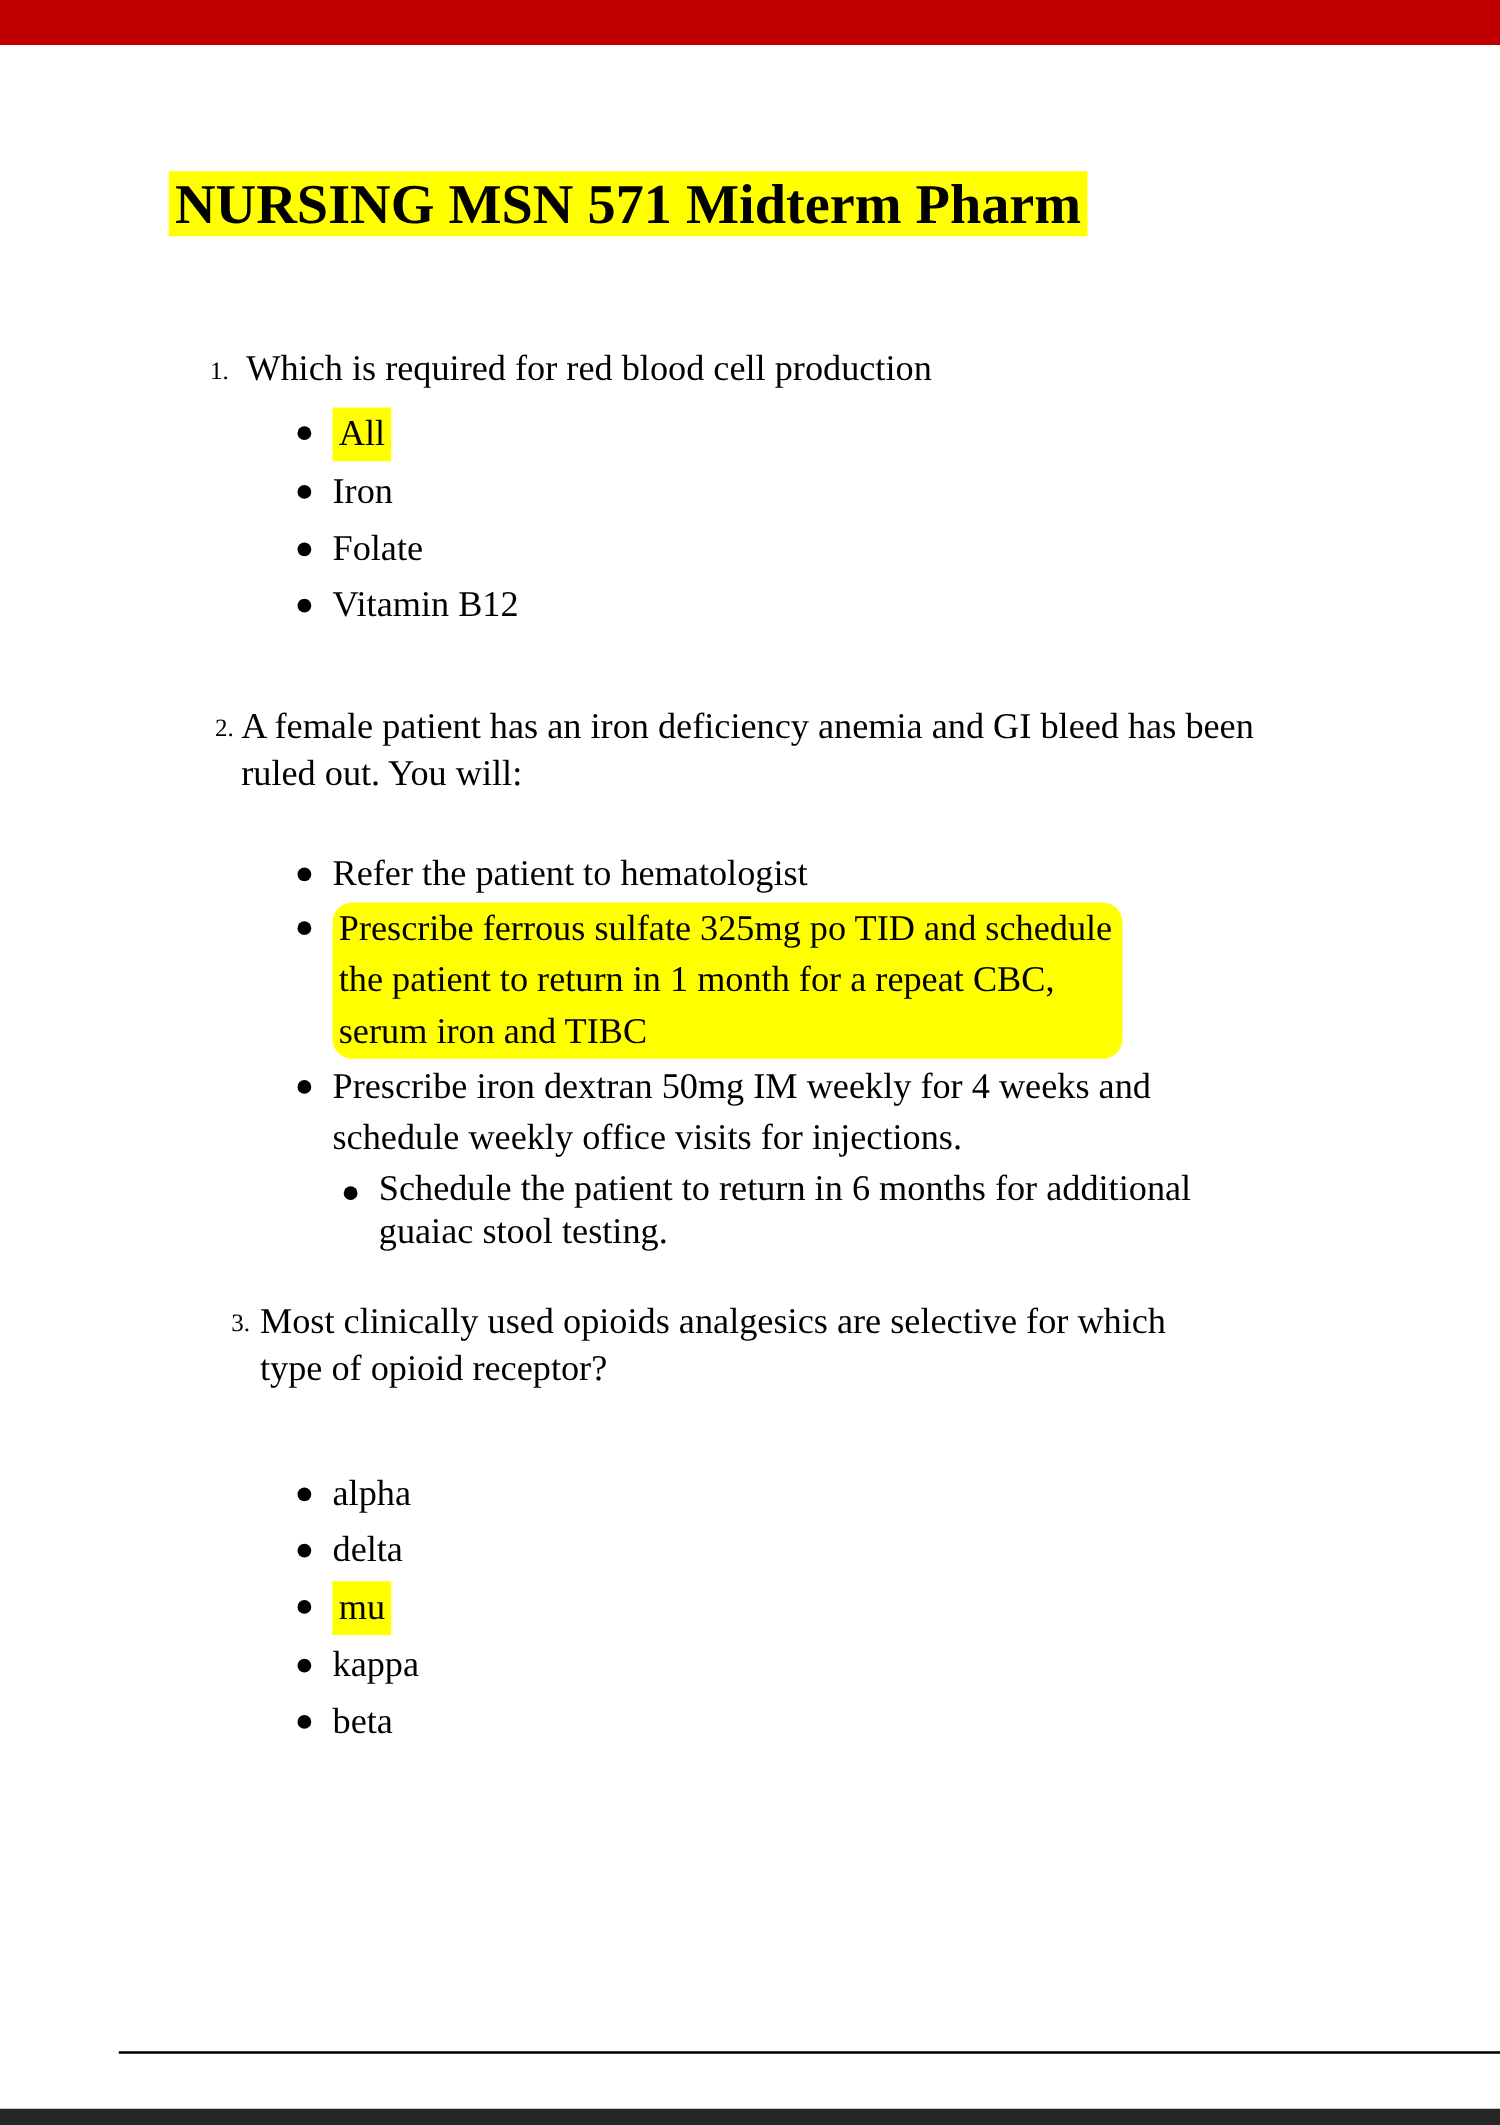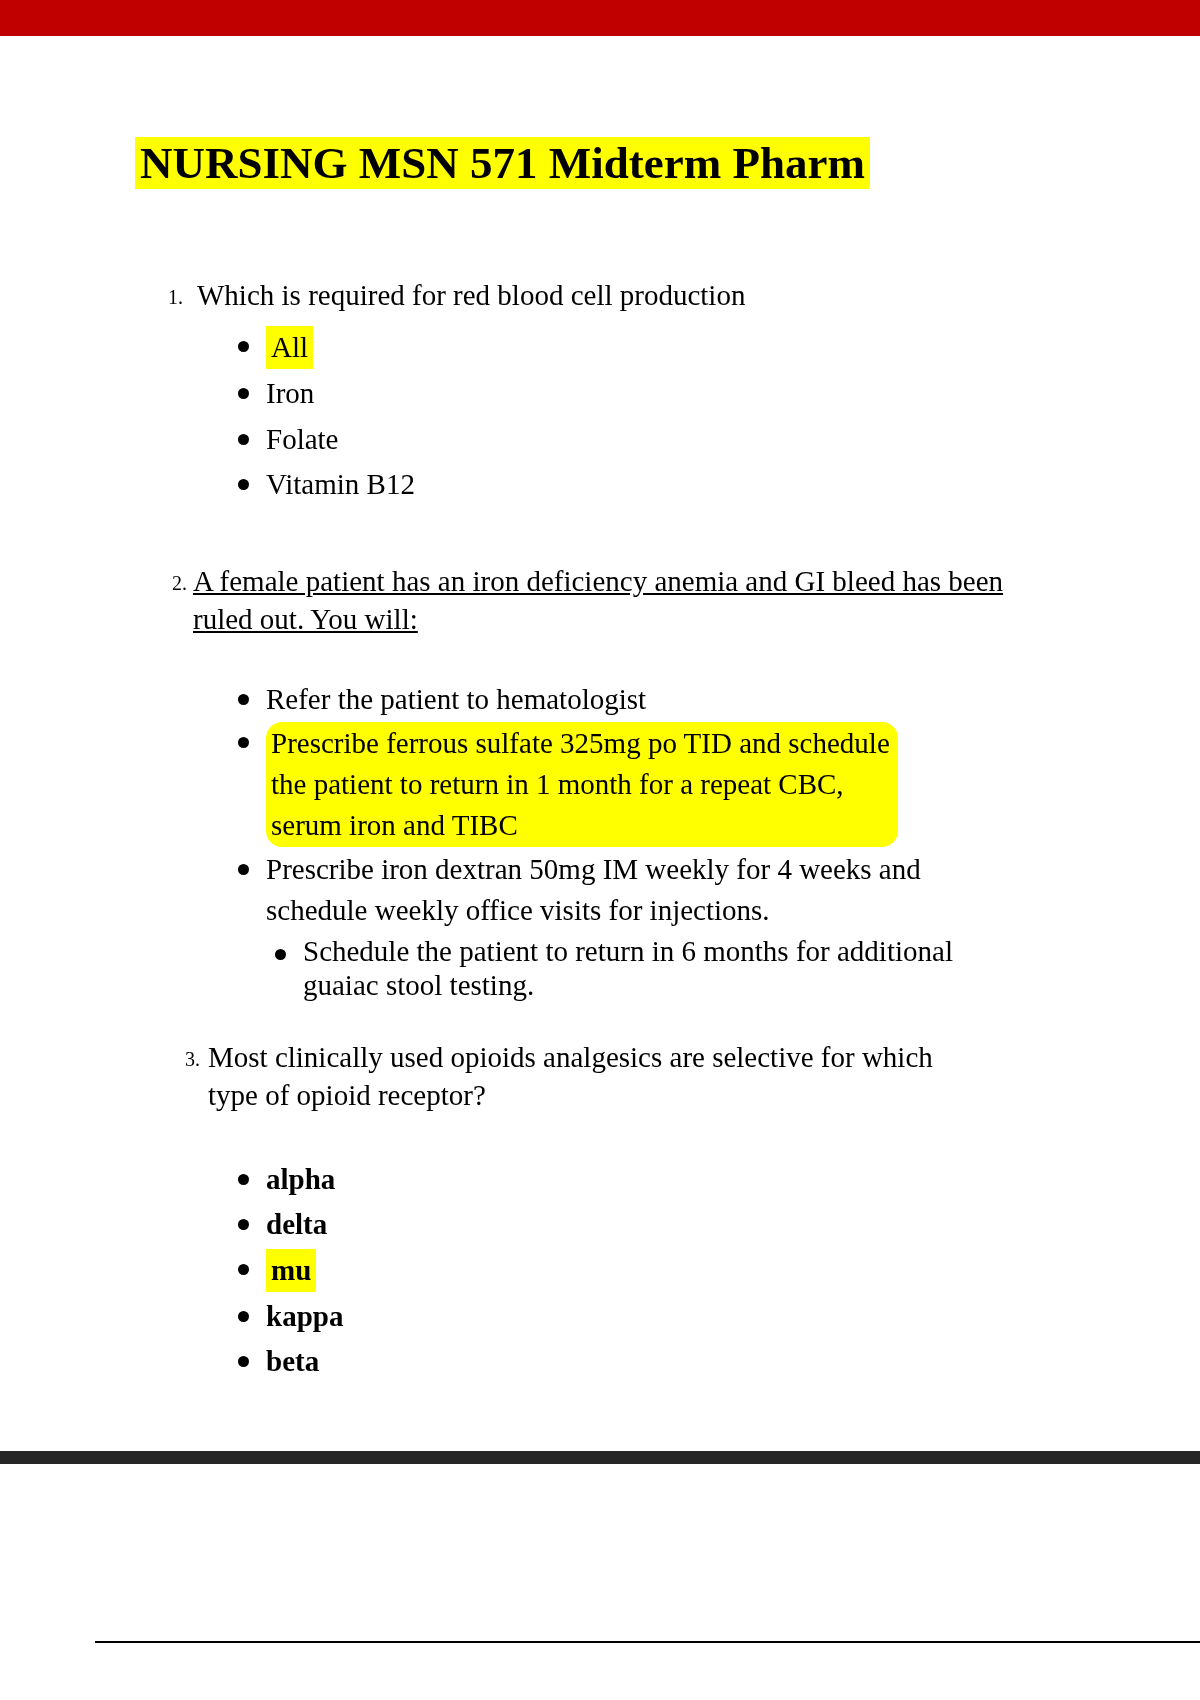--- a/index.html
+++ b/index.html
@@ -4,21 +4,21 @@
 <style>
   html,body{margin:0;padding:0;}
   body{
     width:1200px;height:1700px;
     background:#ffffff;
     font-family:"Liberation Serif","DejaVu Serif",serif;
     color:#000000;
     position:relative;
     overflow:hidden;
   }
-  .page{position:relative;width:1200px;height:1464px;}
+  .page{position:relative;width:1200px;height:1700px;}
 
   .top-bar{
     position:absolute;top:0;left:0;width:100%;height:36px;
     background:#c00000;
   }
   .bottom-rule{
     position:absolute;top:1641px;left:95px;right:0;height:2px;
     background:#000000;
   }
   .bottom-bar{
@@ -45,29 +45,29 @@
     padding-top:8px;
     margin-right:14px;
     flex:0 0 auto;
   }
   .q-text{display:block;}
 
   .q1{top:276px;left:168px;}
   .q1 .q-text{max-width:820px;}
   .q2{top:562px;left:172px;}
   .q2 .q-num{margin-right:6px;}
-  .q2 .q-text{max-width:820px;text-decoration:underline;}
+  .q2 .q-text{max-width:820px;}
   .q3{top:1038px;left:185px;}
   .q3 .q-num{margin-right:8px;}
   .q3 .q-text{max-width:760px;}
 
   .options{margin:0;padding:0;list-style:none;}
   .q1 .options{margin-top:12px;margin-left:70px;}
   .q2 .options{margin-top:40px;margin-left:66px;}
-  .q3 .options{margin-top:44px;margin-left:53px;font-weight:bold;}
+  .q3 .options{margin-top:60px;margin-left:53px;}
 
   .option{
     display:flex;align-items:flex-start;
     margin-bottom:4px;
     line-height:1.42;
   }
   .q2 .option{margin-bottom:2px;}
   .bullet{
     flex:0 0 auto;
     width:11px;height:11px;border-radius:50%;

